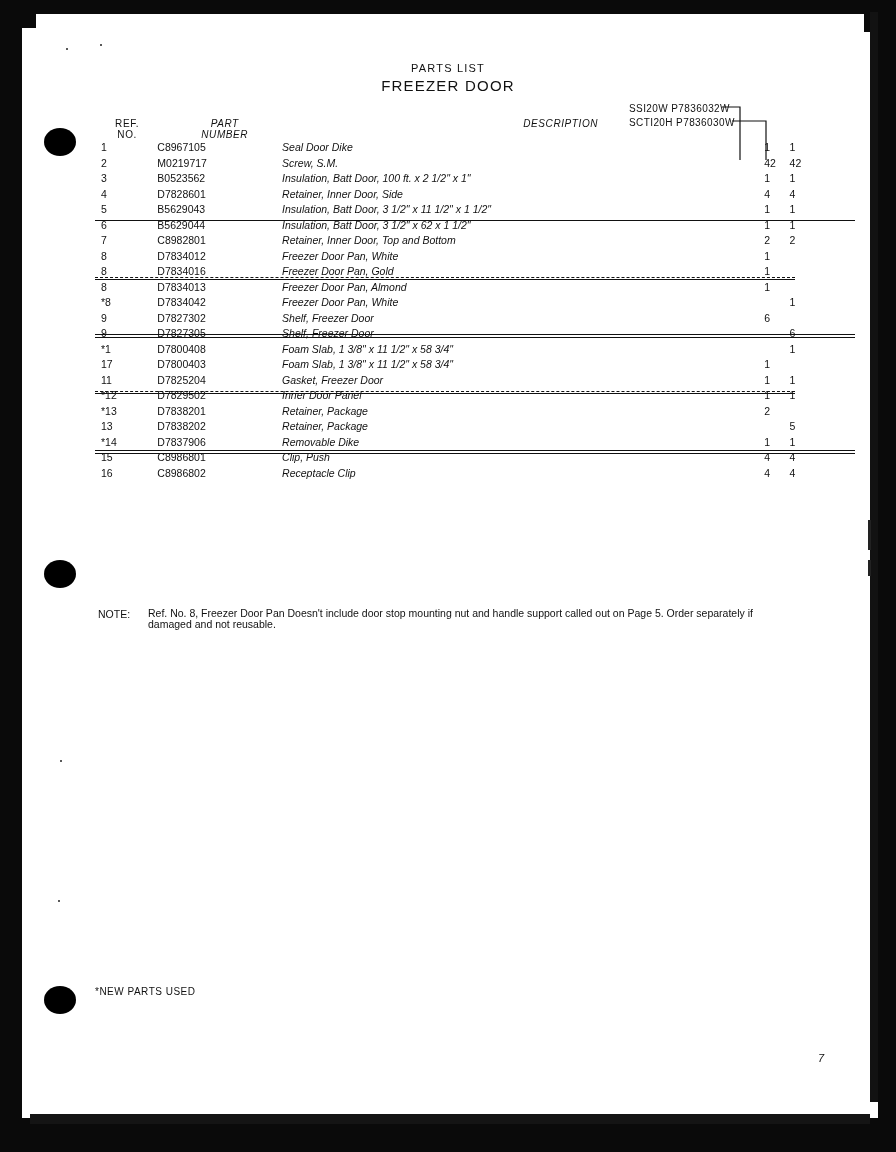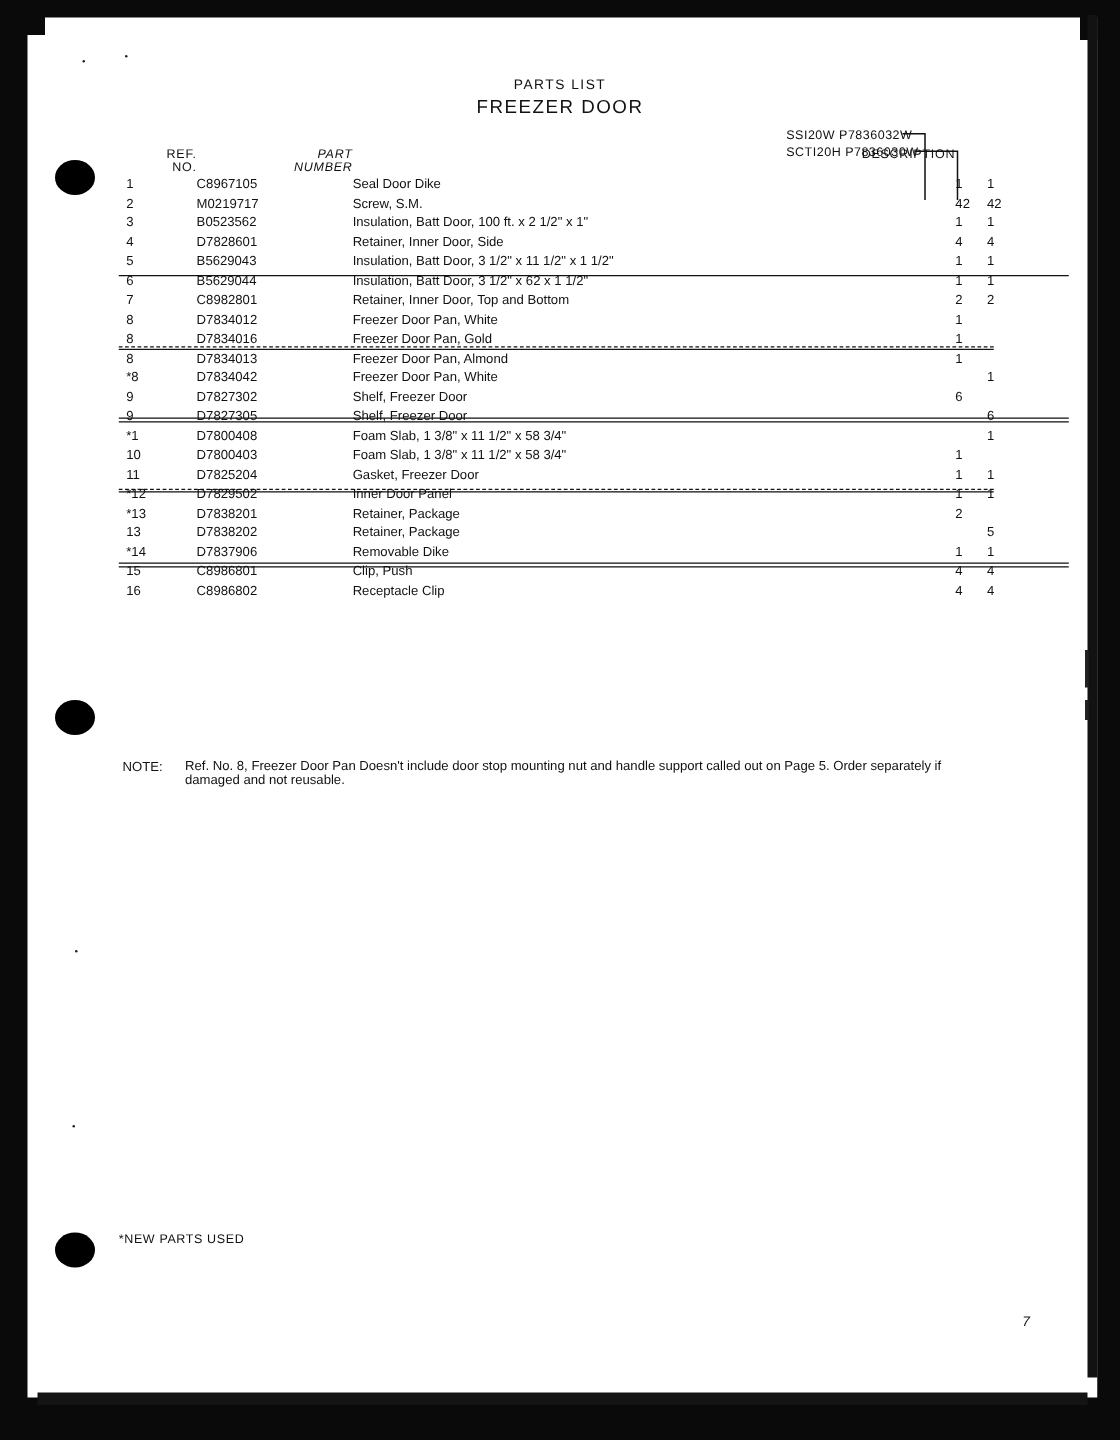--- a/index.html
+++ b/index.html
@@ -129,35 +129,35 @@
     position: absolute;
     left: 95px;
     top: 118px;
     width: 720px;
     border-collapse: collapse;
     font-size: 10.5px;
     color: #111;
   }
   .tbl th {
     font-weight: normal;
-    text-align: right;
+    text-align: center;
     padding: 0;
     font-size: 10px;
     letter-spacing: 0.6px;
     vertical-align: top;
   }
   .tbl td {
     padding: 0;
     line-height: 15.5px;
     height: 15.5px;
     white-space: nowrap;
   }
   .c-ref   { width: 58px; text-align: left; padding-left: 6px !important; }
   .c-part  { width: 118px; }
-  .c-desc  { width: 420px; }
+  .c-desc  { width: 420px; font-style: italic; }
   .c-q1    { width: 26px; text-align: left; }
   .c-q2    { width: 26px; text-align: left; }
 
   .hdr-ref   { padding-left: 2px !important; }
   .hdr-part  { padding-left: 10px !important; font-style: italic; }
   .hdr-desc  { padding-left: 75px !important; }
 
   .rule {
     position: absolute;
     left: 95px;
@@ -361,21 +361,21 @@
           <td class="c-q2">6</td>
         </tr>
       <tr>
           <td class="c-ref">*1</td>
           <td class="c-part">D7800408</td>
           <td class="c-desc">Foam Slab, 1 3/8" x 11 1/2" x 58 3/4"</td>
           <td class="c-q1"></td>
           <td class="c-q2">1</td>
         </tr>
       <tr>
-          <td class="c-ref">10</td>
+          <td class="c-ref">17</td>
           <td class="c-part">D7800403</td>
           <td class="c-desc">Foam Slab, 1 3/8" x 11 1/2" x 58 3/4"</td>
           <td class="c-q1">1</td>
           <td class="c-q2"></td>
         </tr>
       <tr>
           <td class="c-ref">11</td>
           <td class="c-part">D7825204</td>
           <td class="c-desc">Gasket, Freezer Door</td>
           <td class="c-q1">1</td>

